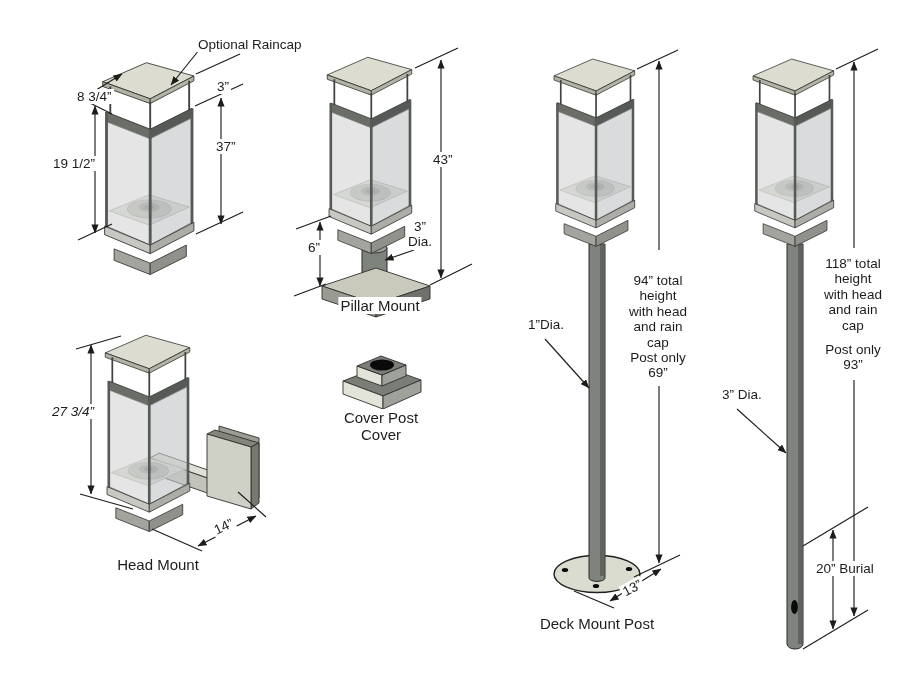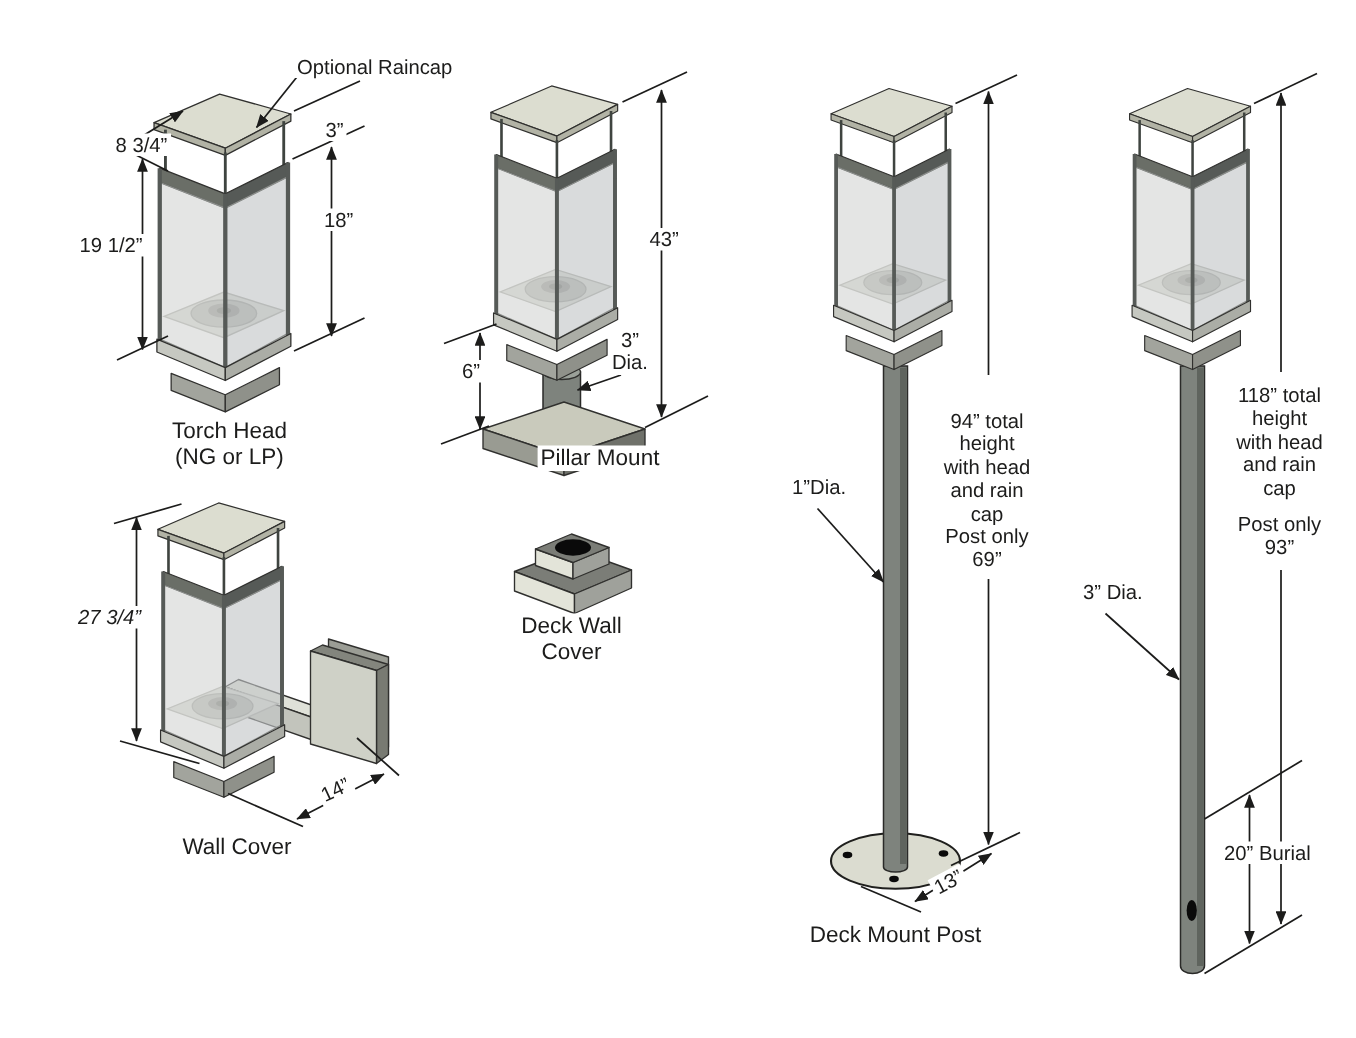--- a/index.html
+++ b/index.html
@@ -179,37 +179,35 @@
       <line class="ext" x1="803" y1="649" x2="868" y2="610"></line>
       <path class="lead" d="M737,409 L786,453"></path>
       <line class="dim" x1="833" y1="530" x2="833" y2="629"></line>
     </g>
   </g>
 </svg>
 
 <div class="lbl" style="left:196px;top:37px;">Optional Raincap</div>
 <div class="lbl" style="left:75px;top:69px;margin-top:20px;">8 3/4”</div>
 <div class="lbl" style="left:215px;top:79px;">3”</div>
-<div class="lbl" style="left:214px;top:139px;">18”</div>
+<div class="lbl" style="left:214px;top:139px;">37”</div>
 <div class="lbl" style="left:51px;top:156px;">19 1/2”</div>
-<div class="lbl cap ctr" style="left:153px;top:279px;">Torch Head
-(NG or LP)</div>
 
 <div class="lbl" style="left:431px;top:152px;">43”</div>
 <div class="lbl" style="left:306px;top:240px;">6”</div>
 <div class="lbl ctr" style="left:420px;top:219px;">3”
 Dia.</div>
-<div class="lbl cap ctr" style="left:400px;top:297px;text-align:center;">Pillar Mount</div>
-
-<div class="lbl cap ctr" style="left:381px;top:409px;">Deck Wall
+<div class="lbl cap ctr" style="left:380px;top:297px;text-align:center;">Pillar Mount</div>
+
+<div class="lbl cap ctr" style="left:381px;top:409px;">Cover Post
 Cover</div>
 
 <div class="lbl" style="left:50px;top:404px;font-style:italic;">27 3/4”</div>
 <div class="lbl rot25" style="left:213px;top:524px;">14”</div>
-<div class="lbl cap ctr" style="left:158px;top:556px;">Wall Cover</div>
+<div class="lbl cap ctr" style="left:158px;top:556px;">Head Mount</div>
 
 <div class="lbl" style="left:526px;top:317px;">1”Dia.</div>
 <div class="lbl ctr" style="left:658px;top:253px;margin-top:20px;">94” total
 height
 with head
 and rain
 cap</div>
 <div class="lbl ctr" style="left:658px;top:350px;">Post only
 69”</div>
 <div class="lbl rot28" style="left:622px;top:586px;">13”</div>

